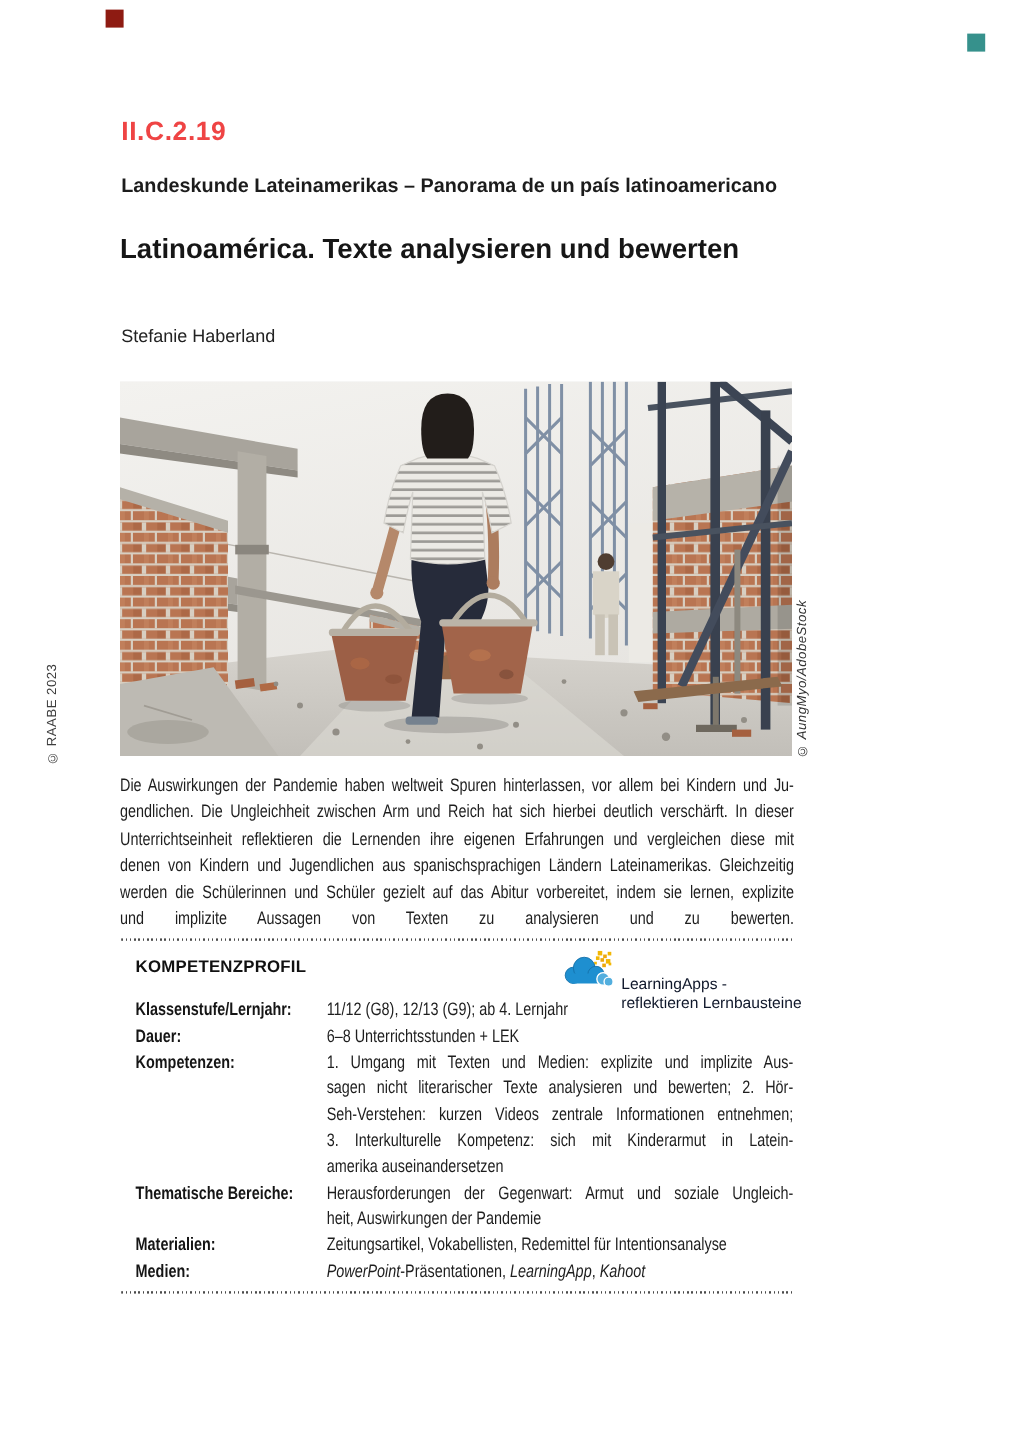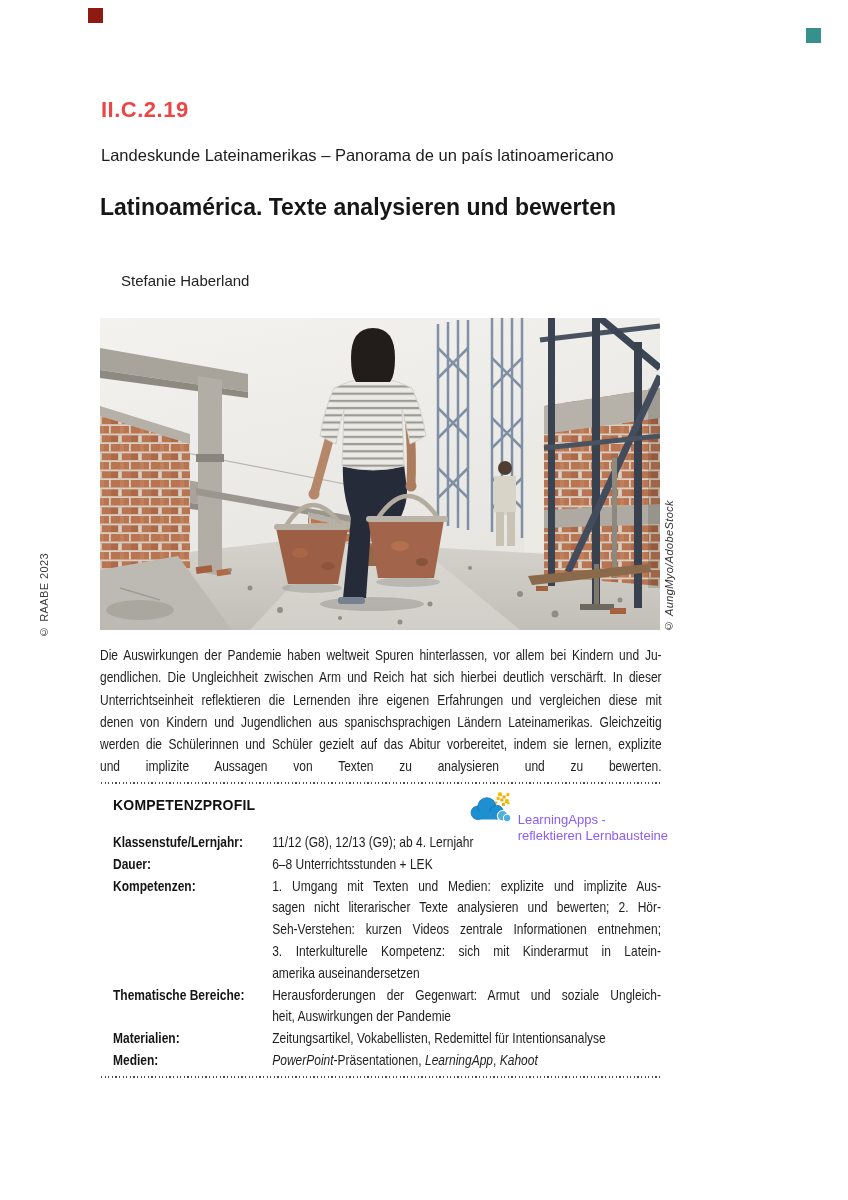--- a/index.html
+++ b/index.html
@@ -6,23 +6,23 @@
   body{
     width:848px;height:1200px;position:relative;background:#ffffff;
     font-family:"Liberation Sans",sans-serif;color:#1e1e1e;overflow:hidden;
   }
   .abs{position:absolute;}
 
   #corner-left{left:88px;top:8px;width:15px;height:15px;}
   #corner-right{left:806px;top:28px;width:15px;height:15px;}
 
   #doc-code{left:101px;top:97px;font-size:22px;font-weight:bold;color:#ef4444;letter-spacing:.5px;white-space:nowrap;}
-  #series-title{left:101px;top:146px;font-size:16.5px;font-weight:normal;color:#1c1c1c;white-space:nowrap;}
+  #series-title{left:101px;top:146px;font-size:16.5px;font-weight:bold;color:#1c1c1c;white-space:nowrap;}
   #main-title{left:100px;top:191px;font-size:23px;font-weight:bold;color:#161616;line-height:33px;white-space:nowrap;}
-  #author{left:101px;top:272px;font-size:15px;color:#222;margin-left:20px;}
+  #author{left:101px;top:272px;font-size:15px;color:#222;}
 
   #photo{left:100px;top:318px;width:560px;height:312px;background:#ecebe8;overflow:hidden;}
   #photo svg{display:block;width:100%;height:100%;}
 
   .vtext{position:absolute;writing-mode:vertical-rl;transform:rotate(180deg);
          font-size:11px;color:#3d3d3d;letter-spacing:.4px;white-space:nowrap;}
   #raabe-vertical{left:38px;top:553px;}
   #photo-credit{left:663px;top:500px;font-style:italic;color:#333;}
 
   #intro{left:100px;top:644px;width:702px;font-size:15px;line-height:22.3px;
@@ -233,21 +233,21 @@
     </g>
     <g fill="#1e8fd0" stroke="#1470a8" stroke-width="1">
       <circle cx="13" cy="27" r="9"></circle>
       <circle cx="25" cy="19" r="12"></circle>
       <circle cx="38" cy="26" r="9"></circle>
       <rect x="8" y="25" width="38" height="11" rx="5" stroke="none"></rect>
     </g>
     <circle cx="46" cy="31" r="7" fill="#52aede" stroke="#ffffff" stroke-width="1.5"></circle>
     <circle cx="52" cy="34" r="5" fill="#52aede" stroke="#ffffff" stroke-width="1.5"></circle>
   </svg>
-  <div id="logo-text" style="color: #8b5cf6; margin-top: 37px;">
+  <div id="logo-text" style="color: #0f172a; margin-top: 37px;">
     <div>LearningApps -</div>
     <div>reflektieren Lernbausteine</div>
   </div>
 </div>
 
 <div class="abs" id="kp-table">
   <div class="trow">
     <div class="tlabel">Klassenstufe/Lernjahr:</div>
     <div class="tvalue">11/12 (G8), 12/13 (G9); ab 4. Lernjahr</div>
   </div>

